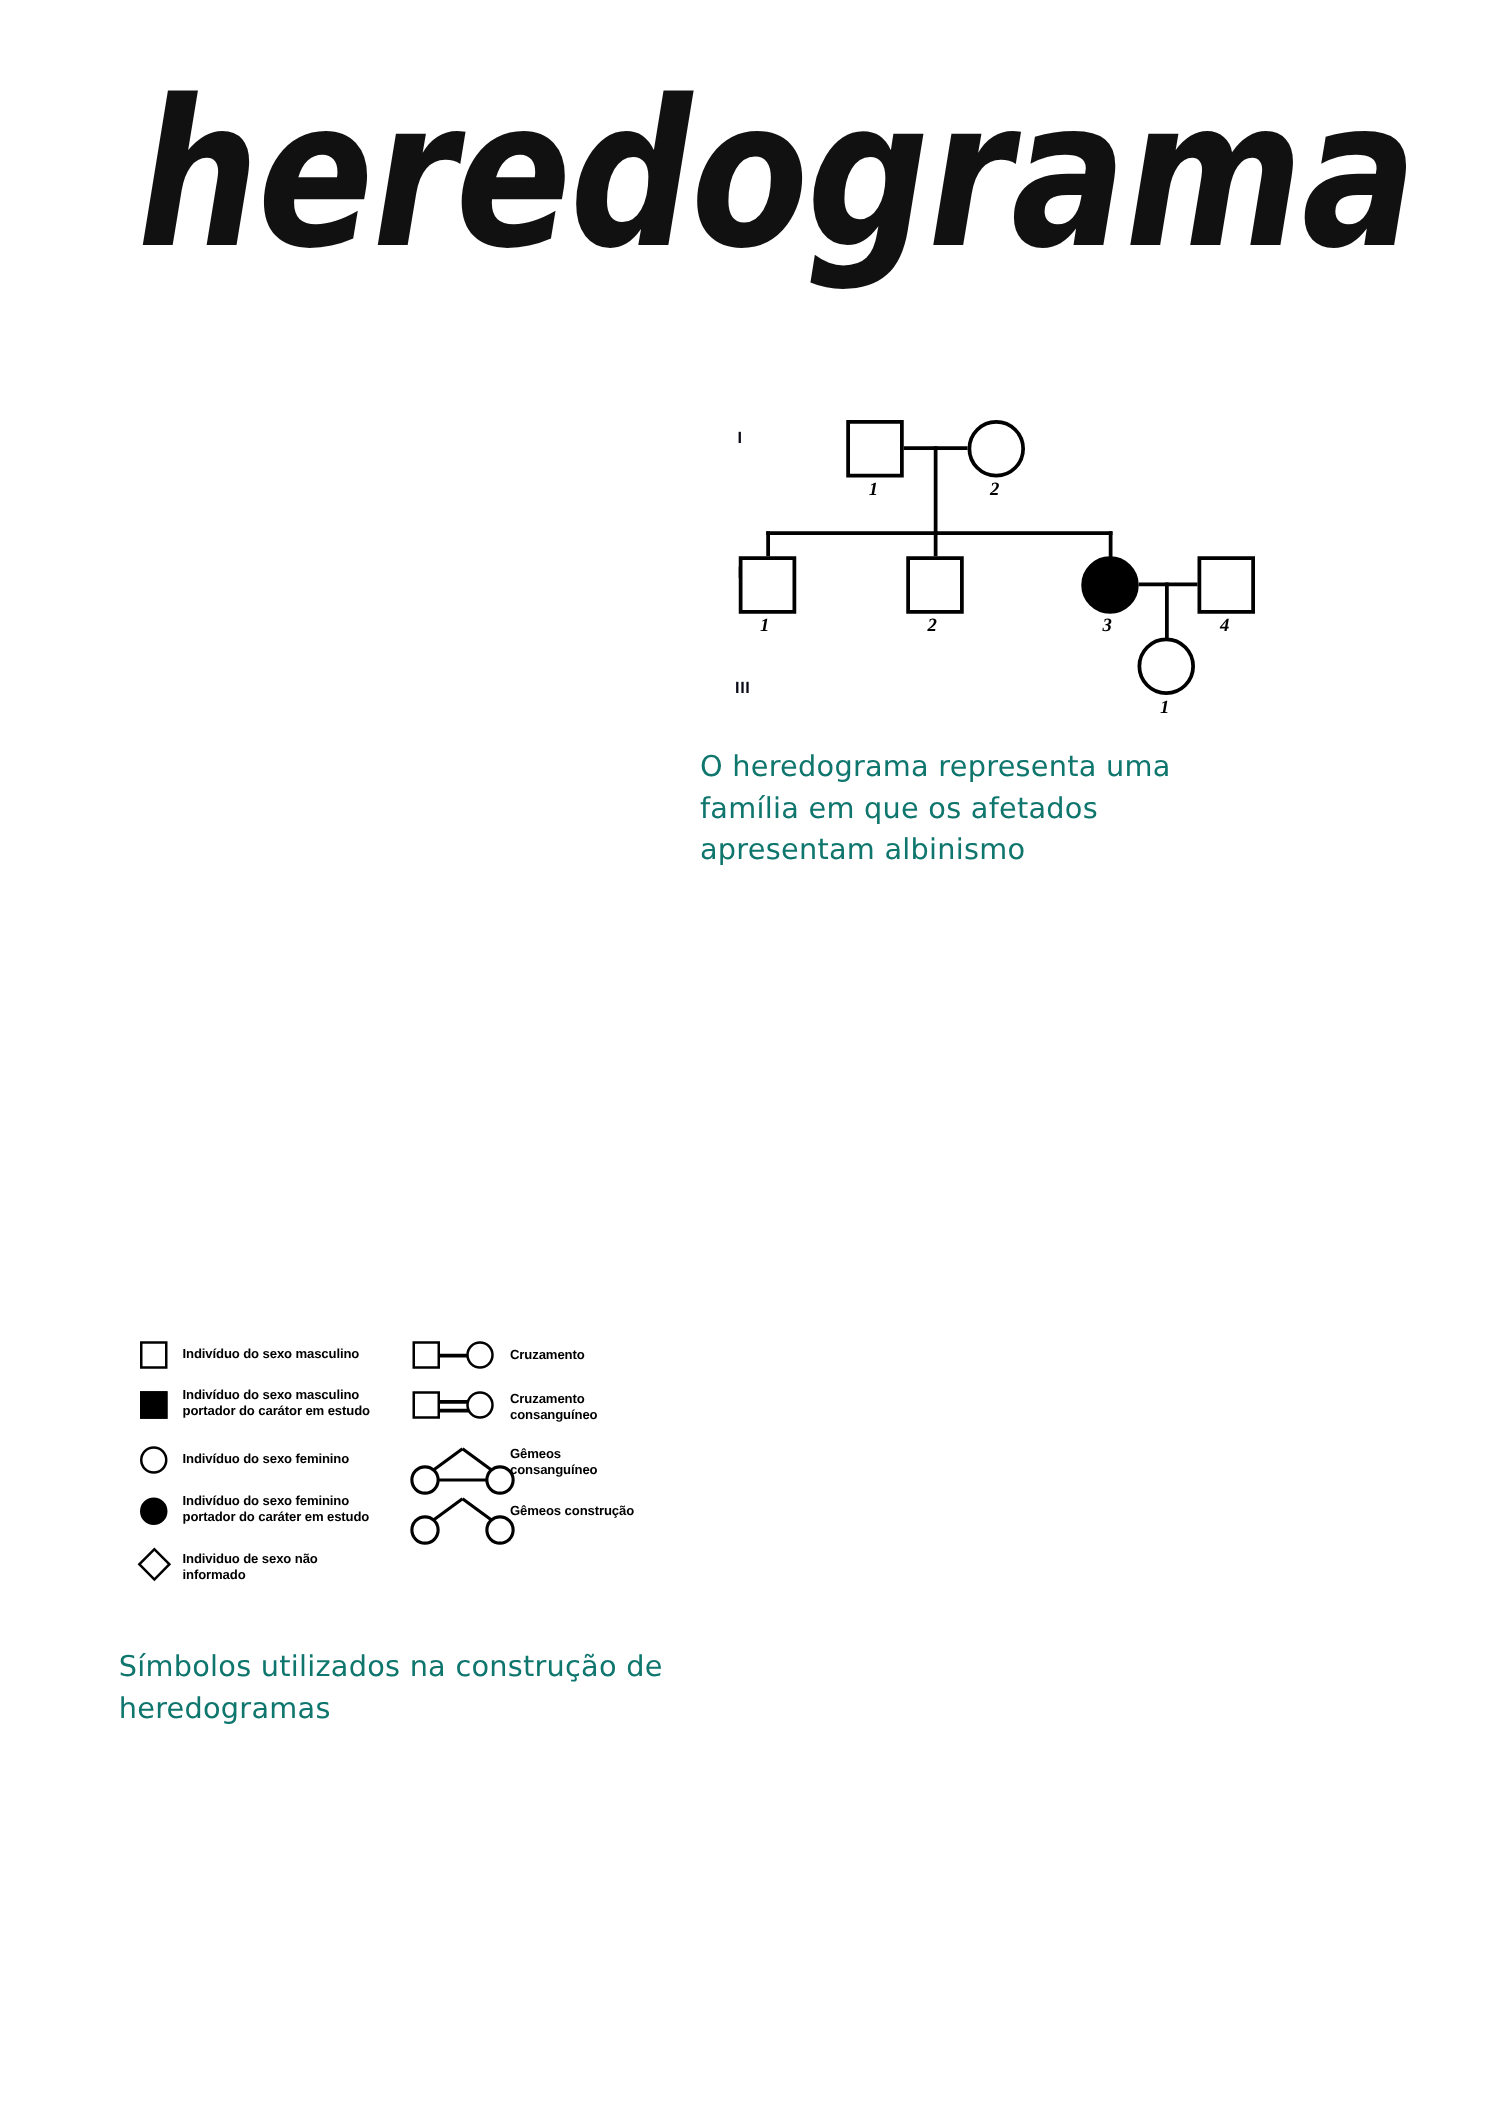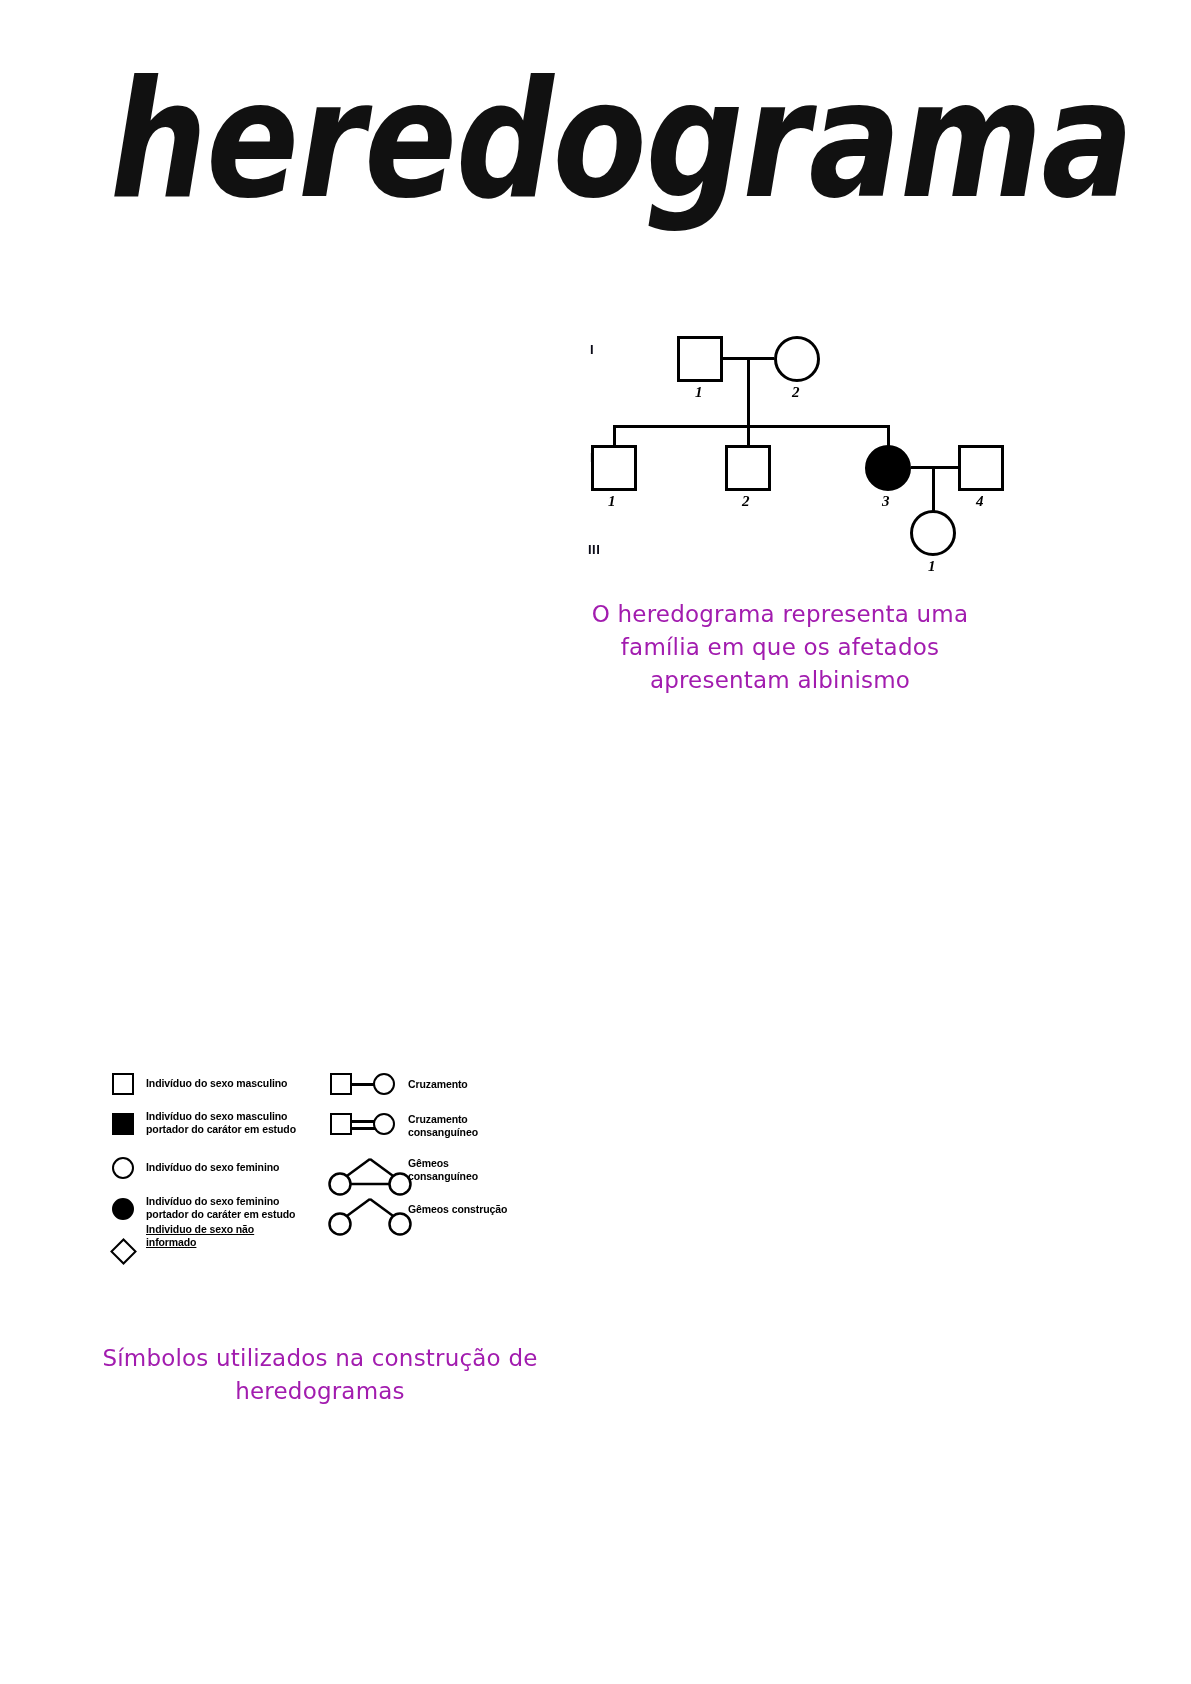--- a/index.html
+++ b/index.html
@@ -83,34 +83,33 @@
   }
   .ln.h { height: 3px; }
   .ln.v { width: 3px; }
 
   
   .caption {
     position: absolute;
     font-family: "DejaVu Sans", sans-serif;
     font-size: 23px;
     line-height: 33px;
-    text-align: center;
-    color: #a21caf;
+    text-align: left;
+    color: #0f766e;
     letter-spacing: 0.2px;
   }
   #pedigree-caption {
     left: 560px;
     top: 598px;
     width: 440px;
   }
   #legend-caption {
     left: 95px;
     top: 1318px;
     width: 450px;
-    margin-top: 24px;
   }
 
   
   .legend {
     position: absolute;
     left: 108px;
     top: 1065px;
     width: 430px;
     height: 225px;
   }
@@ -227,21 +226,21 @@
   </div>
 
   <div class="lg-item">
     <div class="sym-ci filled" style="left:4px; top:133px;"></div>
     <div class="lg-text" style="left:38px; top:130px; width:190px;">Indivíduo do sexo feminino
 portador do caráter em estudo</div>
   </div>
 
   <div class="lg-item">
     <div class="sym-di" style="left:6px; top:177px;"></div>
-    <div class="lg-text" style="left:38px; top:158px; width:180px;text-decoration:underline;">Individuo de sexo não
+    <div class="lg-text" style="left:38px; top:176px; width:180px;">Individuo de sexo não
 informado</div>
   </div>
 
   <div class="lg-item">
     <div class="sym-sq" style="left:222px; top:8px;"></div>
     <div class="sym-ln" style="left:244px; top:18px; width:23px;"></div>
     <div class="sym-ci" style="left:265px; top:8px;"></div>
     <div class="lg-text" style="left:300px; top:13px; width:140px;">Cruzamento</div>
   </div>
 

